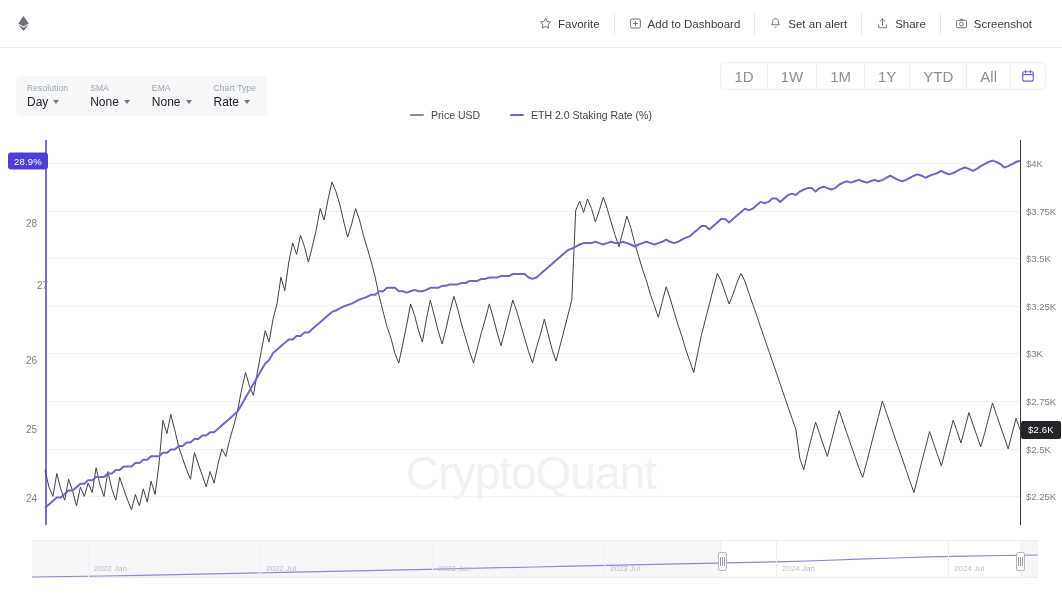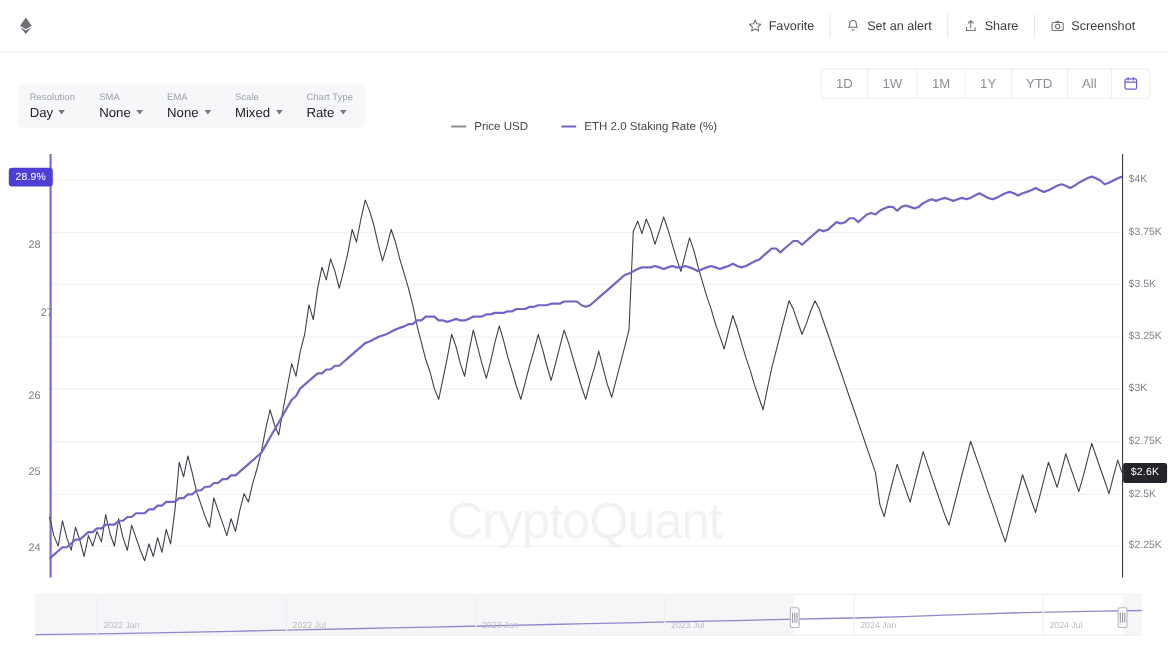--- a/index.html
+++ b/index.html
@@ -100,21 +100,21 @@
     margin-left: auto;
     display: flex;
     align-items: center;
     background: #fff;
     border: 1px solid #eceef1;
     border-radius: 5px;
     height: 28px;
     overflow: hidden;
   }
   .range-btn {
-    font-size: 12px;
+    font-size: 15px;
     color: #8b8e96;
     padding: 0 13px;
     height: 100%;
     display: flex; align-items: center;
     cursor: pointer;
     border-right: 1px solid #eceef1;
   }
   .range-btn.cal { padding: 0 10px; border-right: none; color: #6a5fd0; }
   .range-btn.cal svg { display: block; }
 
@@ -276,20 +276,29 @@
       <span class="ic">
         <svg width="13" height="13" viewBox="0 0 16 16">
             <path d="M8 1.6l1.9 4 4.4.6-3.2 3.1.8 4.4L8 11.6l-3.9 2.1.8-4.4L1.7 6.2l4.4-.6z" fill="none" stroke="#6e7076" stroke-width="1.2" stroke-linejoin="round"></path>
           </svg>
       </span>
       <span>Favorite</span>
     </div>
     <div class="hact">
       <span class="ic">
         <svg width="13" height="13" viewBox="0 0 16 16">
+            <rect x="2" y="2.5" width="12" height="11" rx="1.5" fill="none" stroke="#6e7076" stroke-width="1.2"></rect>
+            <path d="M8 5.6v5M5.5 8h5" stroke="#6e7076" stroke-width="1.2" stroke-linecap="round"></path>
+          </svg>
+      </span>
+      <span>Add to Dashboard</span>
+    </div>
+    <div class="hact">
+      <span class="ic">
+        <svg width="13" height="13" viewBox="0 0 16 16">
             <path d="M8 2c-2.2 0-3.6 1.6-3.6 3.6 0 3-1.2 4-1.2 4h9.6s-1.2-1-1.2-4C11.6 3.6 10.2 2 8 2z" fill="none" stroke="#6e7076" stroke-width="1.2" stroke-linejoin="round"></path>
             <path d="M6.7 12a1.4 1.4 0 0 0 2.6 0" stroke="#6e7076" stroke-width="1.2" fill="none"></path>
           </svg>
       </span>
       <span>Set an alert</span>
     </div>
     <div class="hact">
       <span class="ic">
         <svg width="13" height="13" viewBox="0 0 16 16">
             <path d="M8 10.5V2.4M5.2 5l2.8-2.7L10.8 5" fill="none" stroke="#6e7076" stroke-width="1.2" stroke-linecap="round" stroke-linejoin="round"></path>
@@ -324,27 +333,20 @@
       <span class="ctrl-label">SMA</span>
       <span class="ctrl-value">
         <span>None</span>
         <i class="caret"></i>
       </span>
     </div>
     <div class="ctrl">
       <span class="ctrl-label">EMA</span>
       <span class="ctrl-value">
         <span>None</span>
-        <i class="caret"></i>
-      </span>
-    </div>
-    <div class="ctrl">
-      <span class="ctrl-label">Scale</span>
-      <span class="ctrl-value">
-        <span>Mixed</span>
         <i class="caret"></i>
       </span>
     </div>
     <div class="ctrl">
       <span class="ctrl-label">Chart Type</span>
       <span class="ctrl-value">
         <span>Rate</span>
         <i class="caret"></i>
       </span>
     </div>

